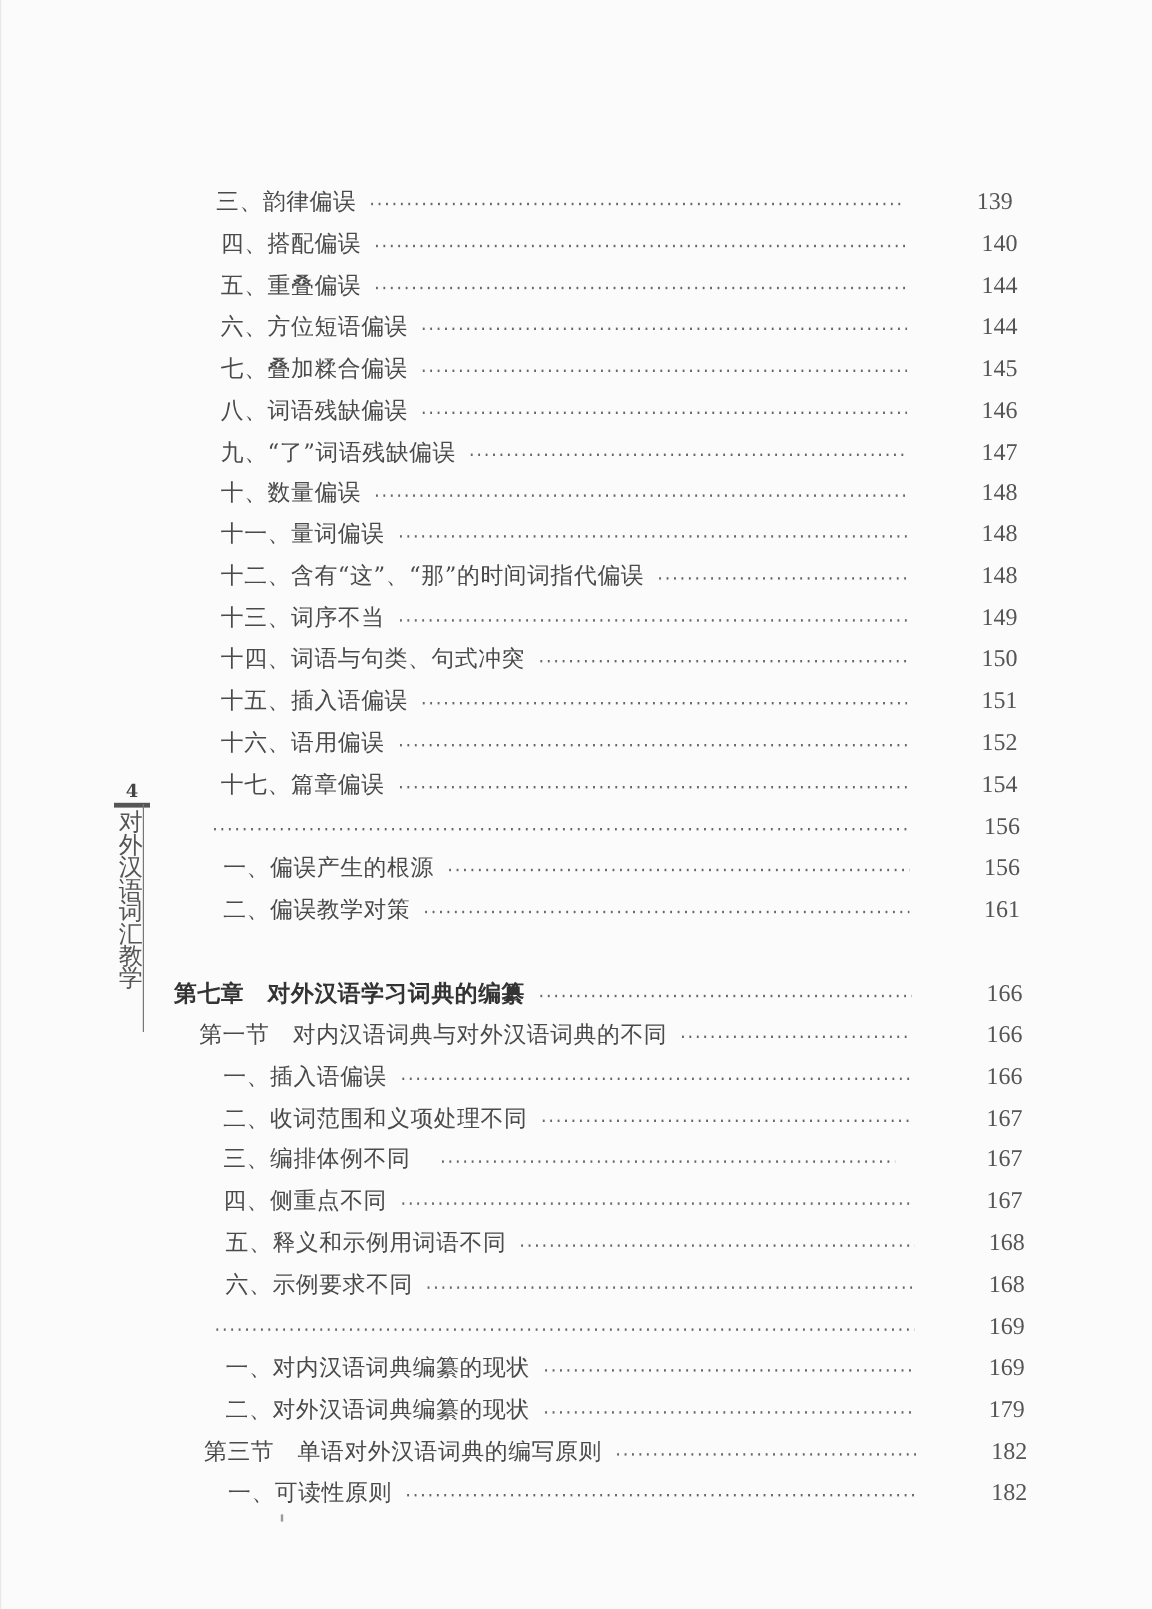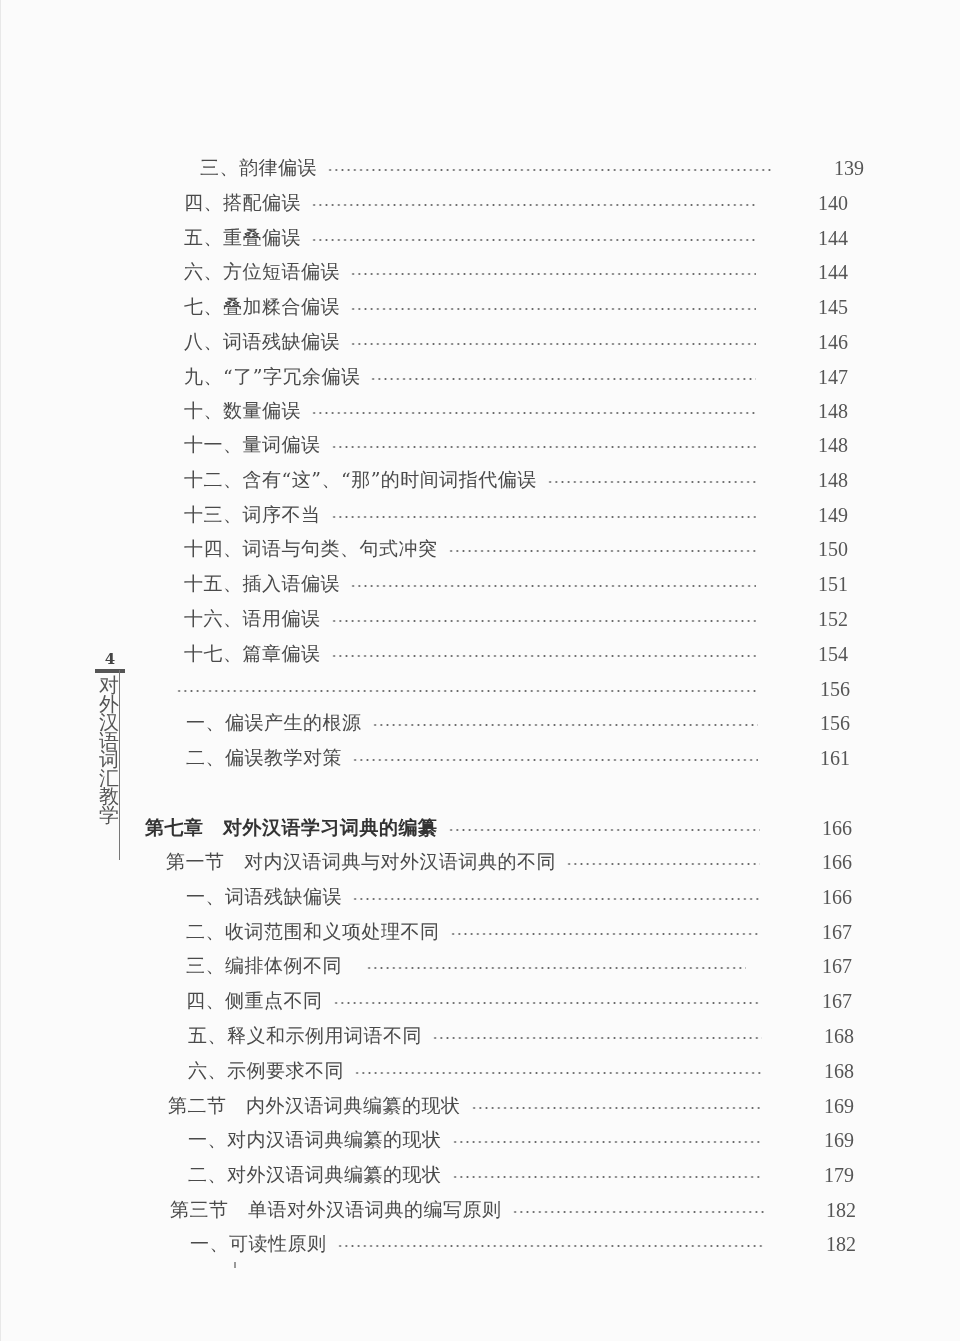--- a/index.html
+++ b/index.html
@@ -89,21 +89,21 @@
 <div class="page-edge"></div>
 
 <div class="margin-tab">
   <div class="pagenum">4</div>
   <div class="bar"></div>
   <div class="vline"></div>
   <div class="vtitle">对外汉语词汇教学</div>
 </div>
 
 <div class="toc" id="toc">
-    <div class="row" style="left: 200px; top: 153px; width: 664px;">
+    <div class="row" style="left: 180px; top: 153px; width: 664px;">
       <span class="label">三、韵律偏误</span>
       <span class="leader"></span>
       <span class="page">139</span>
     </div>
     <div class="row" style="left: 184px; top: 188px; width: 664px;">
       <span class="label">四、搭配偏误</span>
       <span class="leader"></span>
       <span class="page">140</span>
     </div>
     <div class="row" style="left: 184px; top: 223px; width: 664px;">
@@ -120,21 +120,21 @@
       <span class="label">七、叠加糅合偏误</span>
       <span class="leader"></span>
       <span class="page">145</span>
     </div>
     <div class="row" style="left: 184px; top: 327px; width: 664px;">
       <span class="label">八、词语残缺偏误</span>
       <span class="leader"></span>
       <span class="page">146</span>
     </div>
     <div class="row" style="left: 184px; top: 362px; width: 664px;">
-      <span class="label">九、“了”字冗余偏误</span>
+      <span class="label">九、“了”词语残缺偏误</span>
       <span class="leader"></span>
       <span class="page">147</span>
     </div>
     <div class="row" style="left: 184px; top: 396px; width: 664px;">
       <span class="label">十、数量偏误</span>
       <span class="leader"></span>
       <span class="page">148</span>
     </div>
     <div class="row" style="left: 184px; top: 430px; width: 664px;">
       <span class="label">十一、量词偏误</span>
@@ -189,21 +189,21 @@
       <span class="label">第七章　对外汉语学习词典的编纂</span>
       <span class="leader"></span>
       <span class="page">166</span>
     </div>
     <div class="row" style="left: 166px; top: 847px; width: 686px;">
       <span class="label">第一节　对内汉语词典与对外汉语词典的不同</span>
       <span class="leader"></span>
       <span class="page">166</span>
     </div>
     <div class="row" style="left: 186px; top: 882px; width: 666px;">
-      <span class="label">一、词语残缺偏误</span>
+      <span class="label">一、插入语偏误</span>
       <span class="leader"></span>
       <span class="page">166</span>
     </div>
     <div class="row" style="left: 186px; top: 917px; width: 666px;">
       <span class="label">二、收词范围和义项处理不同</span>
       <span class="leader"></span>
       <span class="page">167</span>
     </div>
     <div class="row" style="left: 186px; top: 951px; width: 666px; gap: 14px;">
       <span class="label">三、编排体例不同</span>
@@ -219,21 +219,20 @@
       <span class="label">五、释义和示例用词语不同</span>
       <span class="leader"></span>
       <span class="page">168</span>
     </div>
     <div class="row" style="left: 188px; top: 1056px; width: 666px;">
       <span class="label">六、示例要求不同</span>
       <span class="leader"></span>
       <span class="page">168</span>
     </div>
     <div class="row" style="left: 168px; top: 1091px; width: 686px;">
-      <span class="label">第二节　内外汉语词典编纂的现状</span>
       <span class="leader"></span>
       <span class="page">169</span>
     </div>
     <div class="row" style="left: 188px; top: 1125px; width: 666px;">
       <span class="label">一、对内汉语词典编纂的现状</span>
       <span class="leader"></span>
       <span class="page">169</span>
     </div>
     <div class="row" style="left: 188px; top: 1160px; width: 666px;">
       <span class="label">二、对外汉语词典编纂的现状</span>

